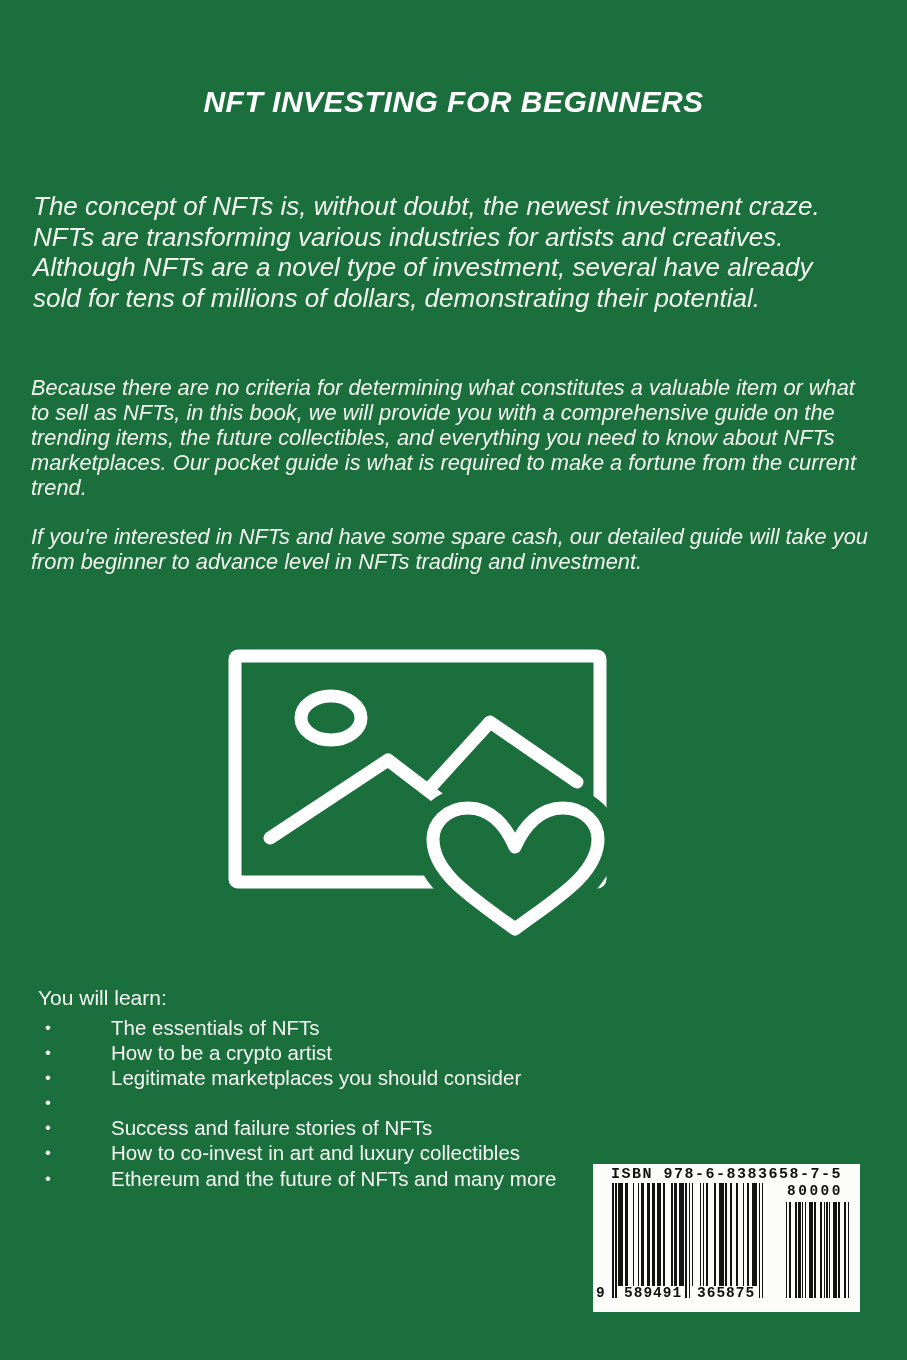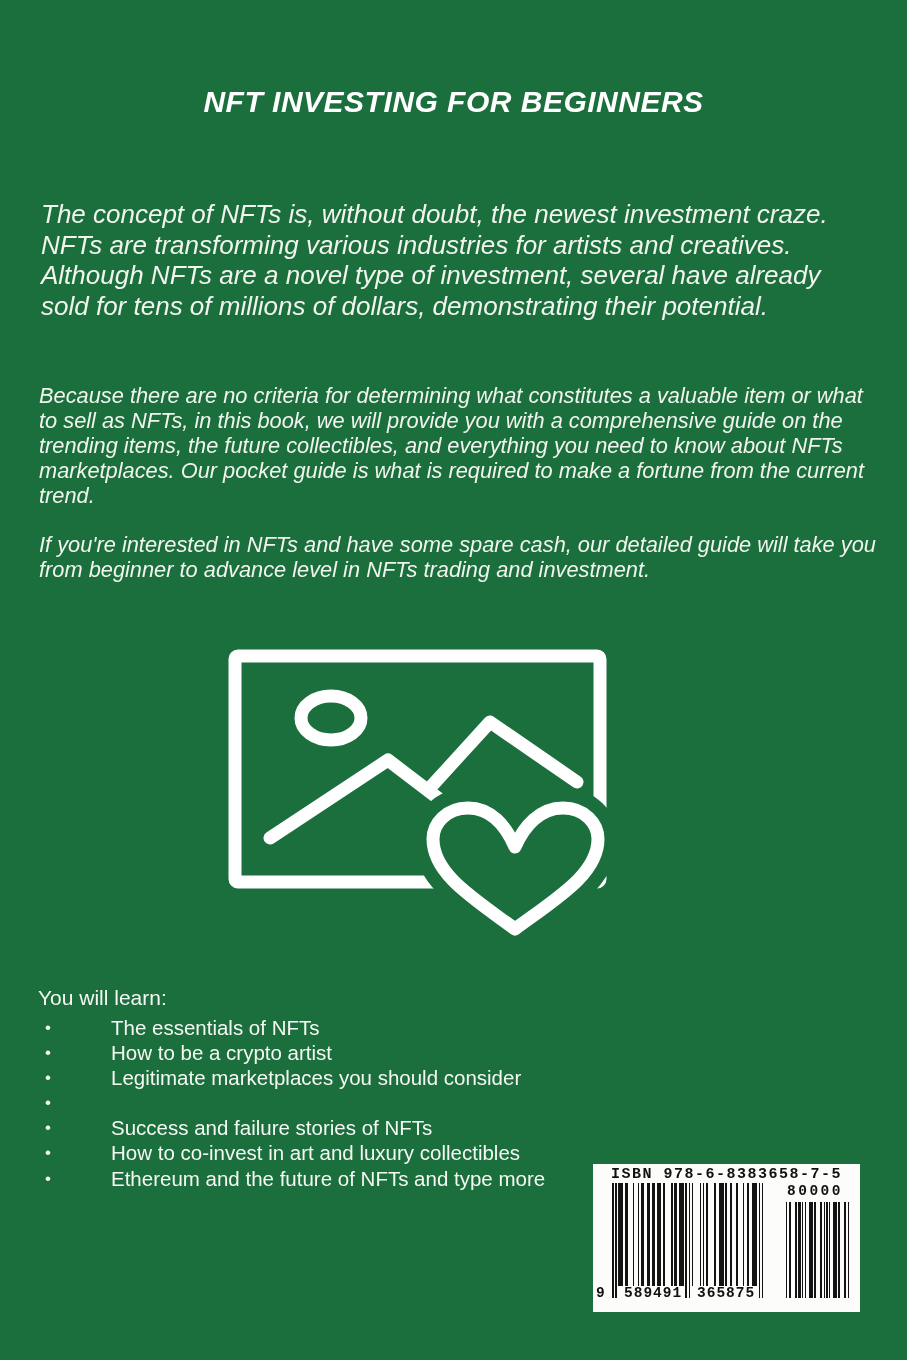--- a/index.html
+++ b/index.html
@@ -11,21 +11,21 @@
     color:#f2f4ee;
   }
   .title{
     position:absolute;top:84px;left:0;width:907px;
     text-align:center;
     font-size:30px;line-height:36px;
     font-weight:bold;font-style:italic;
     letter-spacing:.5px;color:#ffffff;
     margin:0;
   }
-  .blurb{position:absolute;margin:8px;font-style:italic;color:#f2f4ee;}
+  .blurb{position:absolute;margin:0;font-style:italic;color:#f2f4ee;}
   .p1{left:33px;top:191px;width:800px;font-size:26px;line-height:30.5px;}
   .p2{left:31px;top:375px;width:845px;font-size:21.8px;line-height:25px;}
   .p3{left:31px;top:524px;width:845px;font-size:21.8px;line-height:25px;}
   .artwork{position:absolute;left:225px;top:640px;}
   .learn{position:absolute;left:38px;top:969px;color:#f6f8f3;}
   .learn-heading{font-size:21px;line-height:26px;font-weight:400;margin-top:16px;}
   .learn-list{list-style:none;margin:4px 0 0 0;padding:0;}
   .learn-list li{display:flex;font-size:20.5px;line-height:25.1px;}
   .learn-list .dot{width:66px;padding-left:7px;font-size:17px;flex:none;}
   
@@ -94,21 +94,21 @@
       <li>
         <span class="dot">•</span>
         <span>Success and failure stories of NFTs</span>
       </li>
       <li>
         <span class="dot">•</span>
         <span>How to co-invest in art and luxury collectibles</span>
       </li>
       <li>
         <span class="dot">•</span>
-        <span>Ethereum and the future of NFTs and type more</span>
+        <span>Ethereum and the future of NFTs and many more</span>
       </li>
     </ul>
   </div>
 
   <div class="bc-box">
     <div class="bc-isbn">ISBN 978-6-8383658-7-5</div>
     <div class="bars" id="ean-bars">
         <i class="on" style="width: 1.6px; height: 115px;"></i>
         <i style="width: 1.6px; height: 115px;"></i>
         <i class="on" style="width: 1.6px; height: 115px;"></i>

